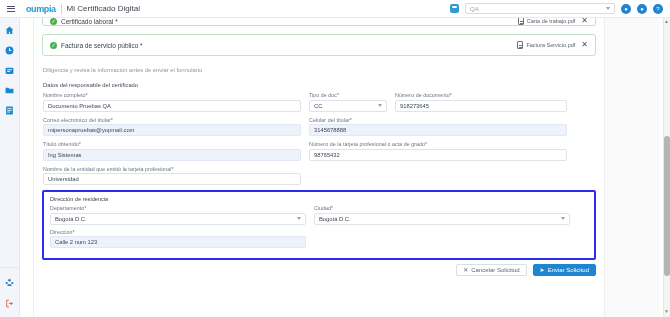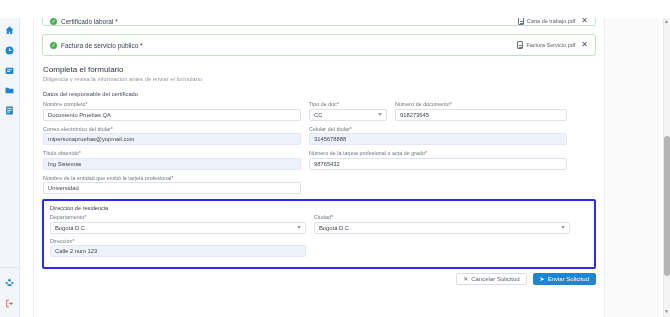--- a/index.html
+++ b/index.html
@@ -164,20 +164,42 @@
   }
   .btn-cancel { background: #fff; border: 1px solid #d9dee5; color: #5d6personal; color:#5d6470; }
   .btn-send { background: #1e86d0; border: 1px solid #1e86d0; color: #fff; }
   .btn-ic { font-size: 6px; line-height: 1; }
 </style>
 </head>
 <body>
 
 <div id="app">
 
+  <div class="topbar">
+    <div class="hamburger">
+      <i></i>
+        <i></i>
+        <i></i>
+    </div>
+    <div class="brand">
+      <span class="brand-logo">oumpia</span>
+      <span class="brand-sep"></span>
+      <span class="brand-title">Mi Certificado Digital</span>
+    </div>
+    <div class="topbar-right">
+      <div class="tb-avatar"></div>
+      <div class="tb-select">
+        <span>QA</span>
+        <span class="cv"></span>
+      </div>
+      <div class="icon-round">●</div>
+      <div class="icon-round bell">●</div>
+      <div class="icon-round help">?</div>
+    </div>
+  </div>
 
   <div class="rail">
     <div class="rail-ic">
       <svg width="9" height="9" viewBox="0 0 16 16" fill="#1e86d0">
           <path d="M8 1 1 7h2v7h4V10h2v4h4V7h2z"></path>
         </svg>
     </div>
     <div class="rail-ic">
       <svg width="9" height="9" viewBox="0 0 16 16" fill="#1e86d0">
           <circle cx="8" cy="8" r="7"></circle>
@@ -250,21 +272,20 @@
       <div class="uc-right">
         <span class="file-chip">
           <span class="file-ic"></span>
           <span class="file-name">Factura Servicio.pdf</span>
         </span>
         <span class="x-btn">✕</span>
       </div>
     </div>
 
     <div class="form-head">
-      <div class="form-title">Completa el formulario</div>
       <div class="form-sub">Diligencia y revisa la información antes de enviar el formulario</div>
     </div>
 
     <div class="sec-label">Datos del responsable del certificado</div>
 
     <div class="grid">
 
       <div class="row">
         <div class="fld w-half">
           <span class="lbl">Nombre completo*</span>

